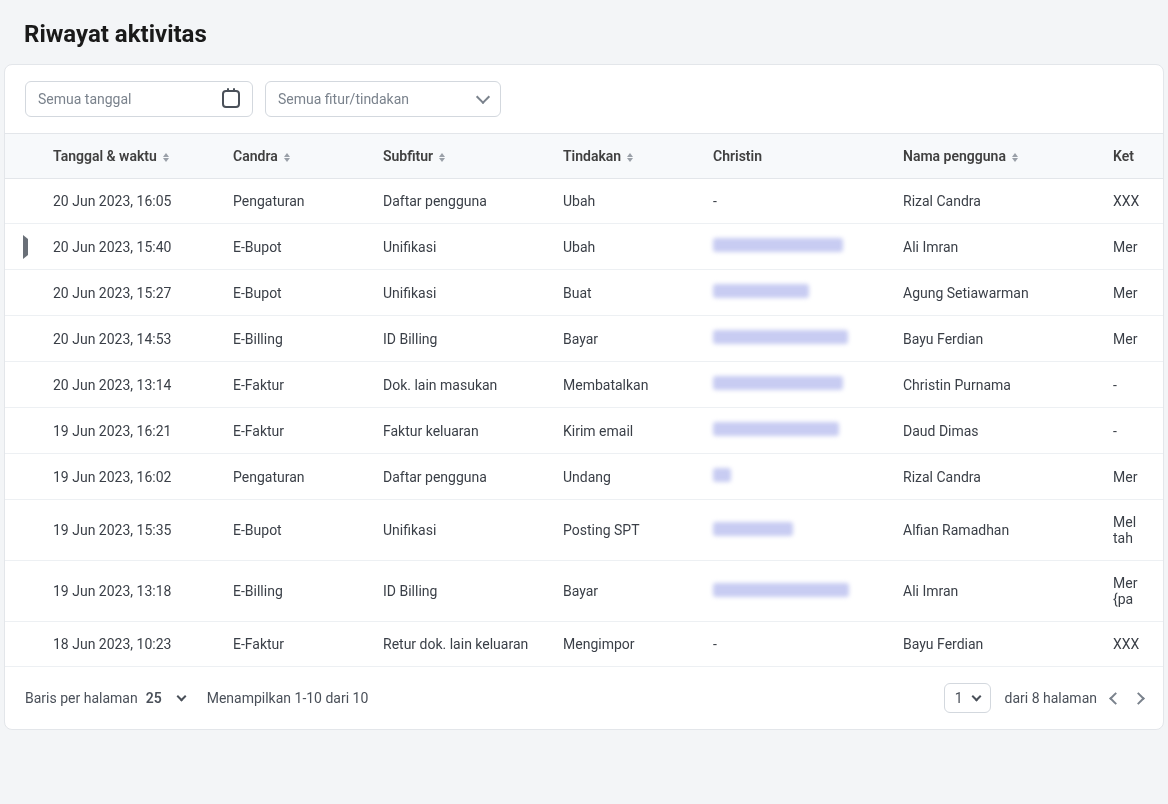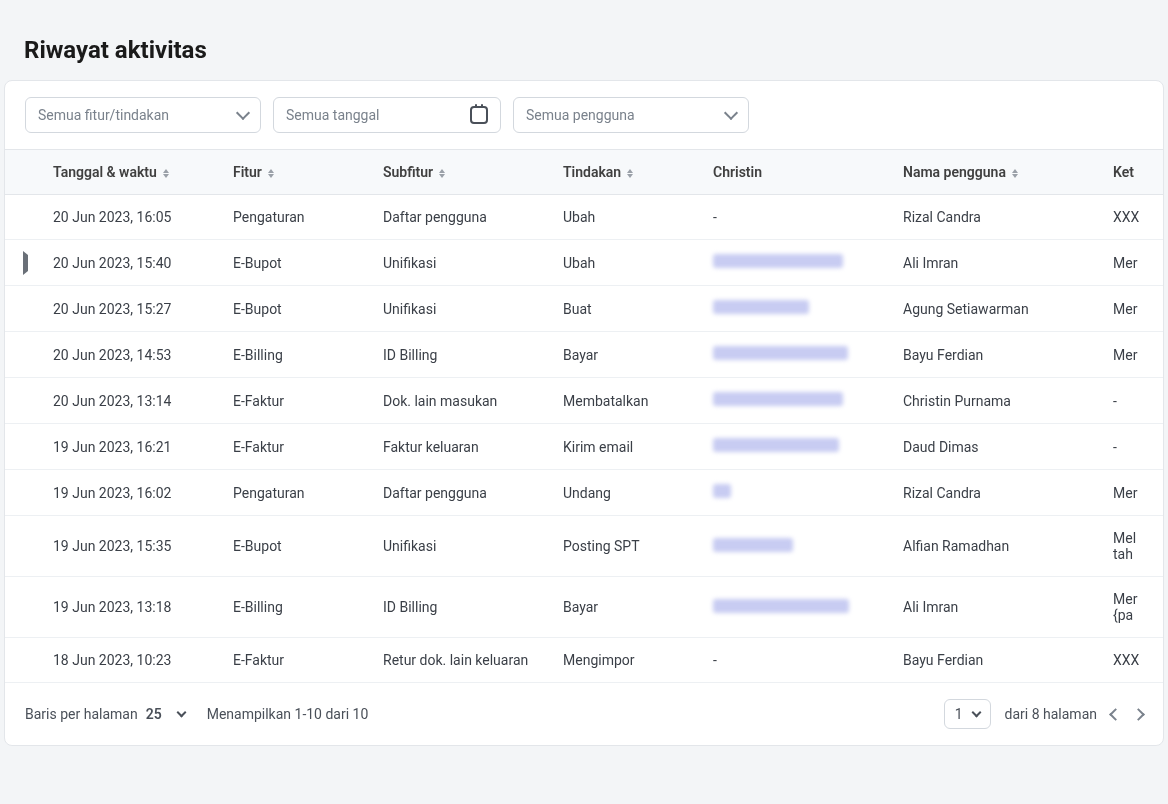--- a/index.html
+++ b/index.html
@@ -1,17 +1,17 @@
 <!DOCTYPE html>
 <html><head>
 <meta charset="utf-8">
 <style>
 * { box-sizing: border-box; margin: 0; padding: 0; }
 body { font-family: -apple-system, BlinkMacSystemFont, 'Segoe UI', Roboto, sans-serif; background: #f3f5f7; color: #1a1a1a; }
-.header { padding: 36px 24px 16px; }
+.header { padding: 20px 24px 16px; }
 .page-title { font-size: 24px; font-weight: 700; color: #1a1a1a; }
 .card { background: #fff; border: 1px solid #e3e6ea; border-radius: 8px; margin: 0 4px; overflow: hidden; }
 .filters { display: flex; gap: 12px; padding: 16px 20px; }
 .filter { display: flex; align-items: center; justify-content: space-between; border: 1px solid #d3d8de; border-radius: 6px; padding: 8px 12px; font-size: 14px; color: #7a828c; background: #fff; cursor: pointer; }
 .filter-date { width: 228px; }
 .filter-sel { width: 236px; }
 .cal-icon { width: 18px; height: 18px; border: 2px solid #4a5059; border-radius: 4px; position: relative; }
 .cal-icon::before { content: ''; position: absolute; top: -4px; left: 3px; width: 2px; height: 4px; background: #4a5059; border-radius: 1px; }
 .cal-icon::after { content: ''; position: absolute; top: -4px; right: 3px; width: 2px; height: 4px; background: #4a5059; border-radius: 1px; }
 .chev { width: 10px; height: 10px; border-right: 2px solid #7a828c; border-bottom: 2px solid #7a828c; transform: rotate(45deg); margin-top: -4px; }
@@ -46,44 +46,40 @@
 </style>
 </head>
 <body>
 
 <div class="header">
   <h1 class="page-title">Riwayat aktivitas</h1>
 </div>
 
 <div class="card">
   <div class="filters">
-    <div class="filter filter-sel">
-      <span>Semua fitur/tindakan</span>
-      <span class="chev"></span>
-    </div>
     <div class="filter filter-date">
       <span>Semua tanggal</span>
       <span class="cal-icon"></span>
     </div>
     <div class="filter filter-sel">
-      <span>Semua pengguna</span>
+      <span>Semua fitur/tindakan</span>
       <span class="chev"></span>
     </div>
   </div>
 
   <div class="table-wrap">
     <table>
       <thead>
         <tr>
           <th class="expand-col"></th>
           <th class="col-dt"><span>Tanggal &amp; waktu</span><span class="sort">
                 <span class="up"></span>
                 <span class="dn"></span>
               </span></th>
-          <th class="col-f"><span>Fitur</span><span class="sort">
+          <th class="col-f"><span>Candra</span><span class="sort">
                 <span class="up"></span>
                 <span class="dn"></span>
               </span></th>
           <th class="col-sf"><span>Subfitur</span><span class="sort">
                 <span class="up"></span>
                 <span class="dn"></span>
               </span></th>
           <th class="col-t"><span>Tindakan</span><span class="sort">
                 <span class="up"></span>
                 <span class="dn"></span>

